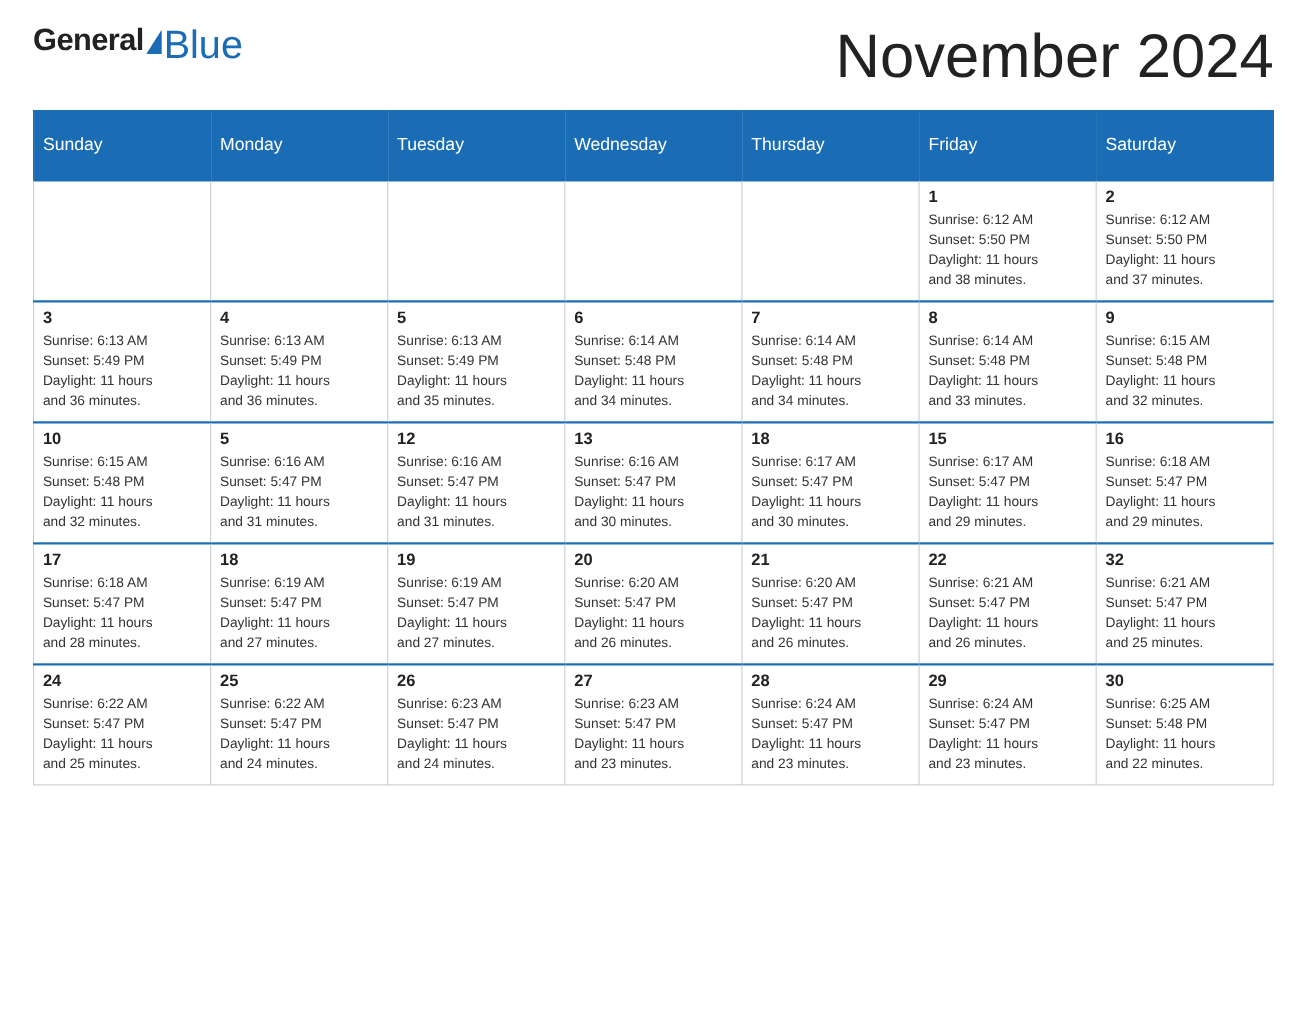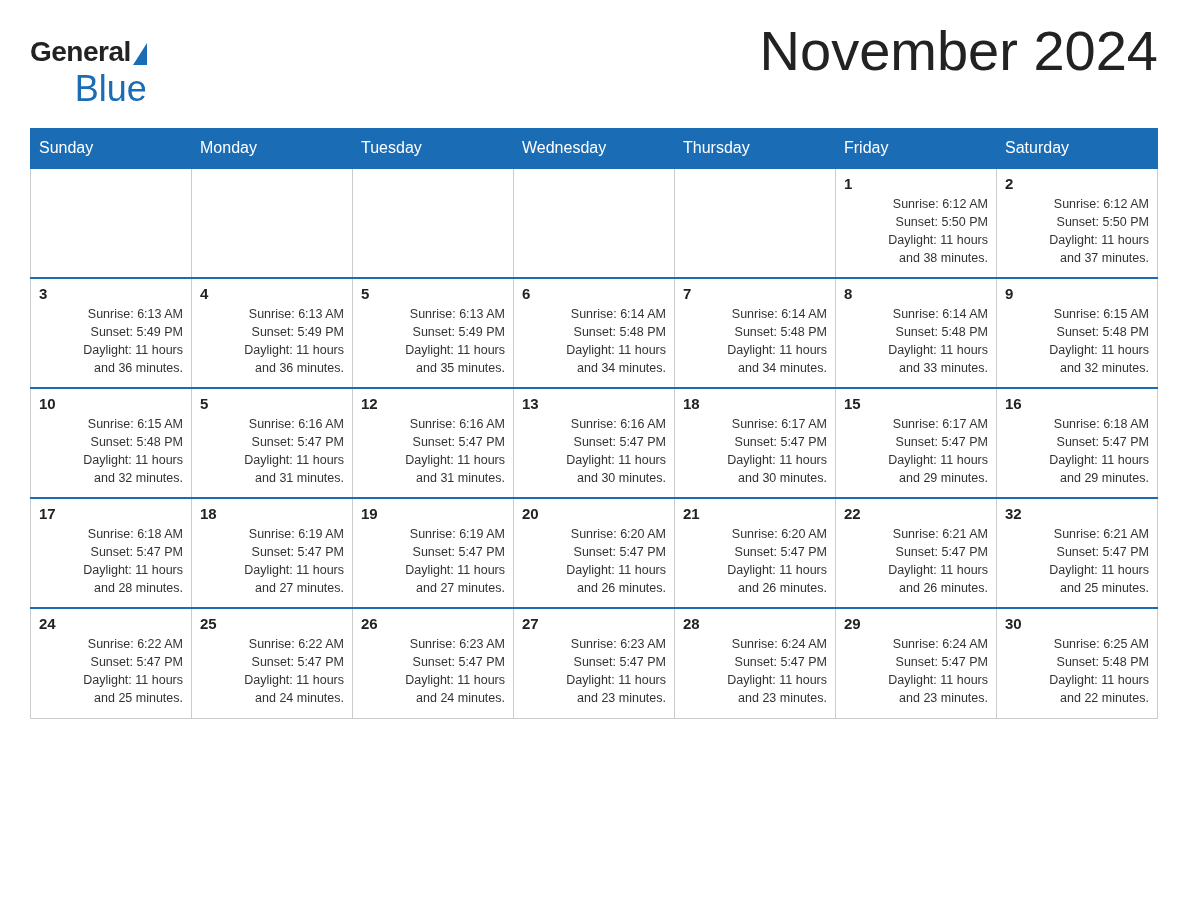--- a/index.html
+++ b/index.html
@@ -12,23 +12,22 @@
       padding: 20px 30px;
     }
     .header {
       display: flex;
       justify-content: space-between;
       align-items: flex-start;
       margin-bottom: 18px;
     }
     .logo {
       display: flex;
-      flex-direction: column;
-      align-items: flex-end;
-      margin-top: 16px;
+      flex-direction: row;
+      align-items: flex-start;
     }
     .logo-top {
       display: flex;
       align-items: center;
     }
     .logo-general {
       font-size: 28px;
       font-weight: bold;
       color: #222;
       letter-spacing: -0.5px;
@@ -64,21 +63,21 @@
     .calendar {
       width: 100%;
       border-collapse: collapse;
       border: 1px solid #aaa;
     }
     .calendar th {
       background: #1a6cb5;
       color: #fff;
       font-size: 16px;
       font-weight: normal;
-      padding: 10px 8px;
+      padding: 22px 8px;
       text-align: left;
       border: 1px solid #1a6cb5;
     }
     .calendar td {
       vertical-align: top;
       border: 1px solid #ccc;
       padding: 6px 8px;
       width: 14.28%;
       height: 110px;
       background: #fff;
@@ -90,21 +89,20 @@
       font-size: 15px;
       font-weight: bold;
       color: #222;
       display: block;
       margin-bottom: 3px;
     }
     .day-info {
       font-size: 12.5px;
       color: #333;
       line-height: 1.45;
-      text-align: right;
     }
     .empty-cell {
       background: #f5f5f5;
     }
   </style>
 </head>
 <body>
 
 <div class="header">
   <div class="logo">

